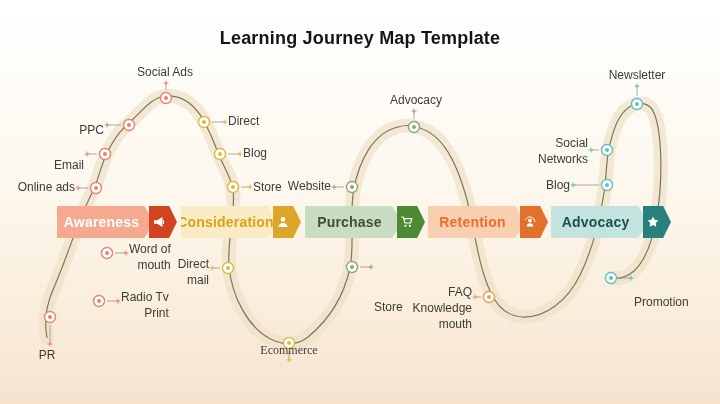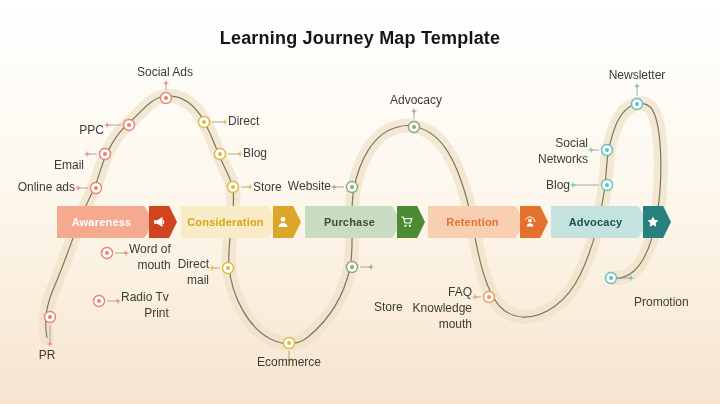--- a/index.html
+++ b/index.html
@@ -19,21 +19,21 @@
   }
   #diagram-svg{position:absolute;top:0;left:0;}
   
   .stage{position:absolute;top:206px;height:32px;}
   .stage .arrow{
     position:absolute;top:0;left:0;width:97px;height:32px;
     clip-path:polygon(0 0,90% 0,100% 50%,90% 100%,0 100%);
     display:flex;align-items:center;justify-content:center;
   }
   .stage .arrow span{
-    font-size:11px;font-weight:700;letter-spacing:.2px;
+    font-size:14px;font-weight:700;letter-spacing:.2px;
     padding-right:8px;white-space:nowrap;
   }
   .stage .badge{
     position:absolute;top:0;left:92px;width:28px;height:32px;
     clip-path:polygon(0 0,72% 0,100% 50%,72% 100%,0 100%);
     display:flex;align-items:center;justify-content:flex-start;
   }
   .stage .badge svg{margin-left:3px;}
   
   .tp-label{
@@ -271,21 +271,21 @@
       <div class="tp-label dir-right align-left" style="left: 129px; top: 257px;">Word of
 mouth</div>
       <div class="tp-label dir-right align-left" style="left: 121px; top: 305px;">Radio Tv
 Print</div>
       <div class="tp-label dir-down" style="left: 47px; top: 347px;">PR</div>
       <div class="tp-label dir-right" style="left: 228px; top: 121px;">Direct</div>
       <div class="tp-label dir-right" style="left: 243px; top: 153px;">Blog</div>
       <div class="tp-label dir-right" style="left: 253px; top: 187px;">Store</div>
       <div class="tp-label dir-left align-left" style="left: 209px; top: 272px;">Direct
 mail</div>
-      <div class="tp-label dir-down" style="left: 289px; top: 354px;">Ecommerce</div>
+      <div class="tp-label dir-down" style="left: 289px; top: 342px; font-family: Liberation Serif, serif;">Ecommerce</div>
       <div class="tp-label dir-left" style="left: 331px; top: 186px;">Website</div>
       <div class="tp-label dir-up" style="left: 416px; top: 108px;">Advocacy</div>
       <div class="tp-label dir-right" style="left: 374px; top: 267px; margin-top: 40px;">Store</div>
       <div class="tp-label dir-left align-left" style="left: 472px; top: 308px;">FAQ
 Knowledge
 mouth</div>
       <div class="tp-label dir-up" style="left: 637px; top: 83px;">Newsletter</div>
       <div class="tp-label dir-left align-left" style="left: 588px; top: 151px;">Social
 Networks</div>
       <div class="tp-label dir-left" style="left: 570px; top: 185px;">Blog</div>

